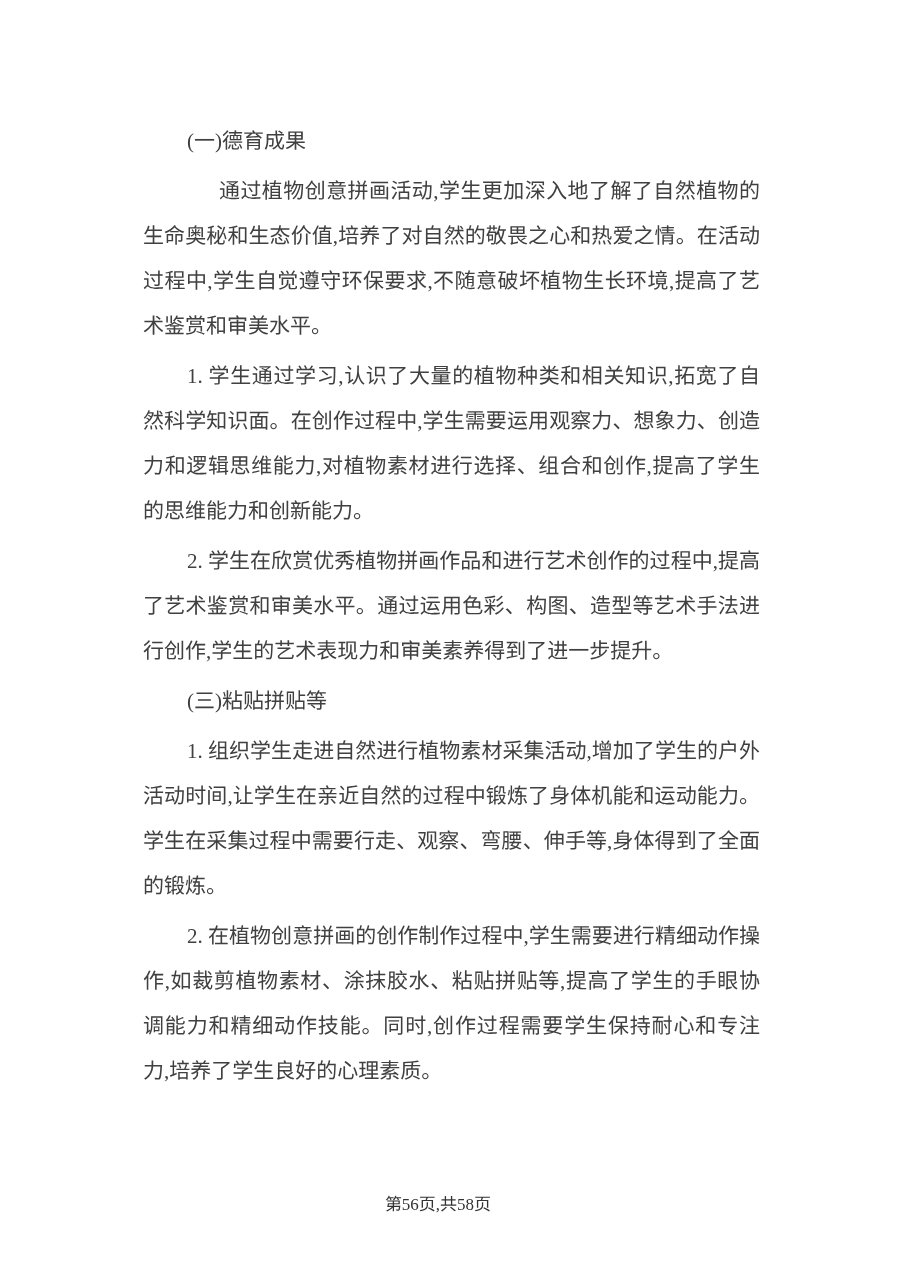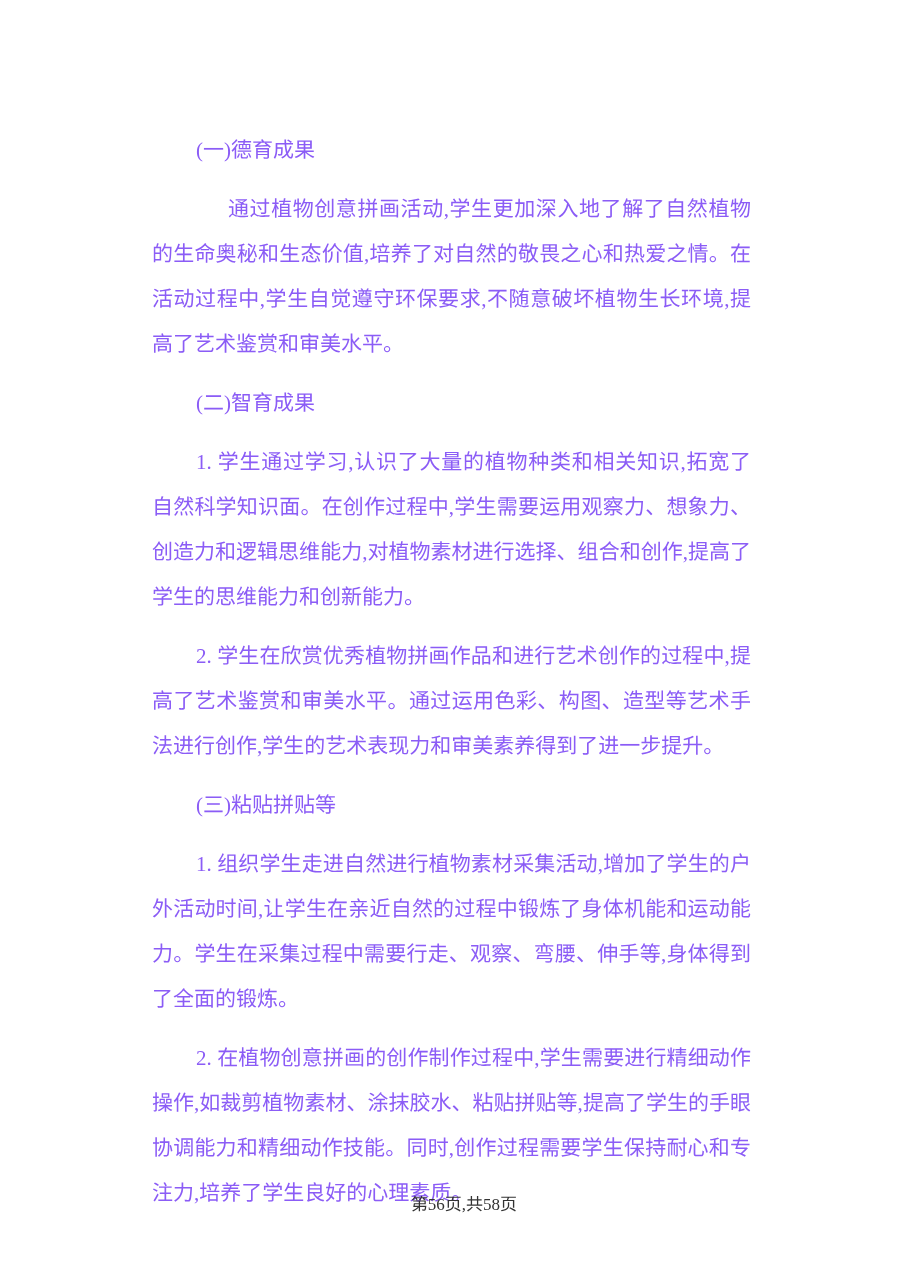--- a/index.html
+++ b/index.html
@@ -19,60 +19,58 @@
     inset: 0;
     background: #ffffff;
   }
   .doc-body {
     position: absolute;
     top: 114px;
     left: 138px;
     width: 627px;
   }
   p.block {
-    margin: 14px;
+    margin: 5px;
     padding: 0;
     font-size: 21px;
     line-height: 45px;
-    color: #8b5cf6;
+    color: #404040;
     text-align: justify;
     word-break: break-all;
   }
   p.block.heading {
     text-align: left;
     text-indent: 44px;
   }
   p.block.paragraph {
     text-indent: 44px;
   }
   p.block.paragraph.indent-wide {
     text-indent: 76px;
   }
   .page-footer {
     position: absolute;
     top: 1194px;
     left: 0;
     width: 876px;
     text-align: center;
-    padding-left: 26px;
   }
   .page-footer span {
     font-size: 17px;
     line-height: 22px;
     color: #333333;
   }
 </style>
 </head>
 <body>
 
 <div class="page">
   <div class="doc-body" id="doc-body">
       <p class="block heading">(一)德育成果</p>
       <p class="block paragraph indent-wide">通过植物创意拼画活动,学生更加深入地了解了自然植物的生命奥秘和生态价值,培养了对自然的敬畏之心和热爱之情。在活动过程中,学生自觉遵守环保要求,不随意破坏植物生长环境,提高了艺术鉴赏和审美水平。</p>
-      <p class="block heading">(二)智育成果</p>
       <p class="block paragraph">1. 学生通过学习,认识了大量的植物种类和相关知识,拓宽了自然科学知识面。在创作过程中,学生需要运用观察力、想象力、创造力和逻辑思维能力,对植物素材进行选择、组合和创作,提高了学生的思维能力和创新能力。</p>
       <p class="block paragraph">2. 学生在欣赏优秀植物拼画作品和进行艺术创作的过程中,提高了艺术鉴赏和审美水平。通过运用色彩、构图、造型等艺术手法进行创作,学生的艺术表现力和审美素养得到了进一步提升。</p>
       <p class="block heading">(三)粘贴拼贴等</p>
       <p class="block paragraph">1. 组织学生走进自然进行植物素材采集活动,增加了学生的户外活动时间,让学生在亲近自然的过程中锻炼了身体机能和运动能力。学生在采集过程中需要行走、观察、弯腰、伸手等,身体得到了全面的锻炼。</p>
       <p class="block paragraph">2. 在植物创意拼画的创作制作过程中,学生需要进行精细动作操作,如裁剪植物素材、涂抹胶水、粘贴拼贴等,提高了学生的手眼协调能力和精细动作技能。同时,创作过程需要学生保持耐心和专注力,培养了学生良好的心理素质。</p>
     </div>
   <div class="page-footer">
     <span>第56页,共58页</span>
   </div>
 </div>

